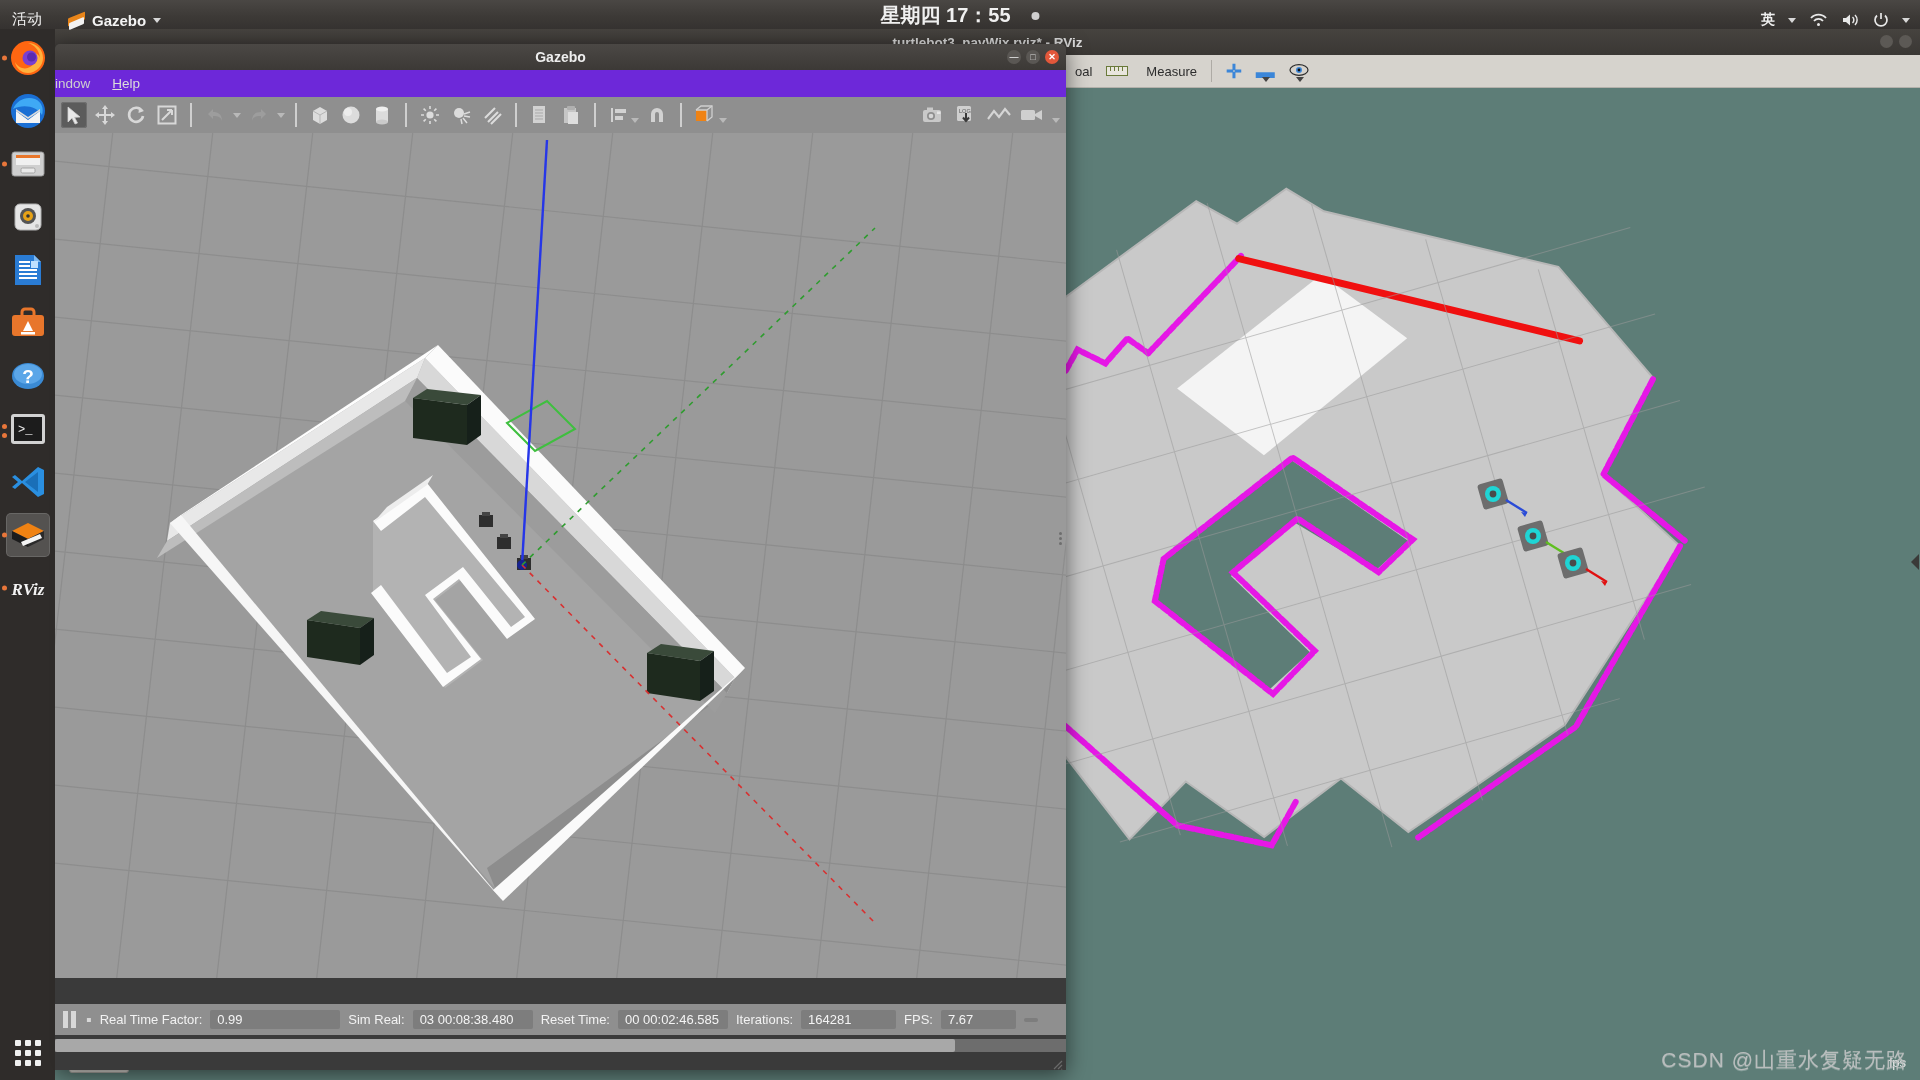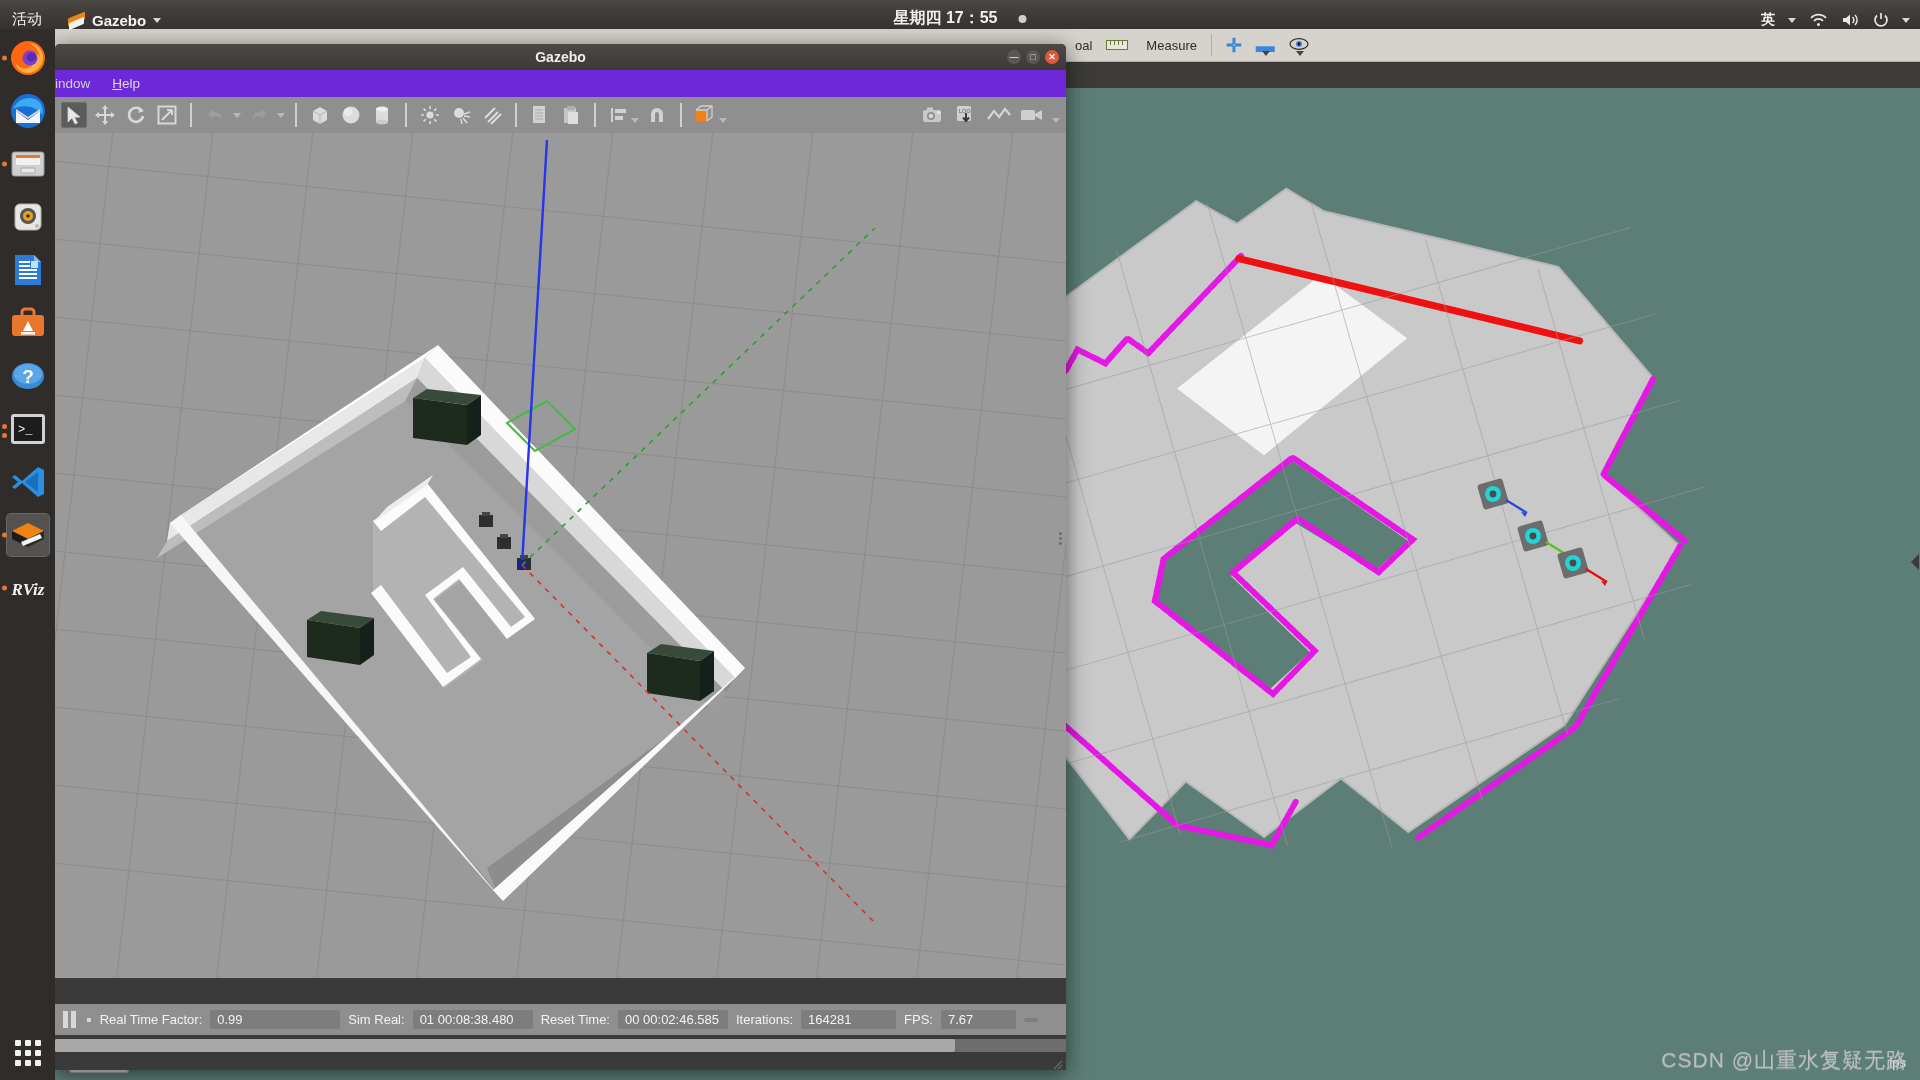--- a/index.html
+++ b/index.html
@@ -18,21 +18,21 @@
     color:#e8e8e8; font-size:15px;
   }
   .tb-activities { margin-left:12px; color:#f2f2f2; font-size:15px; }
   .tb-appmenu { display:flex; align-items:center; gap:7px; margin-left:26px; font-weight:bold; font-size:15px; color:#f4f4f4; }
   .gz-mini { width:17px; height:17px; position:relative; display:inline-block; }
   .gz-mini .top { position:absolute; left:0; top:3px; width:17px; height:8px;
      background:#e8851a; transform:skewY(-22deg); border-radius:1px; }
   .gz-mini .bot { position:absolute; left:1px; top:8px; width:15px; height:7px;
      background:#f2f2f2; transform:skewY(-22deg); border-radius:1px; }
   .caret-d { width:0;height:0;border-left:4px solid transparent;border-right:4px solid transparent;border-top:5px solid #d8d8d8; }
-  .tb-clock { position:absolute; left:50%; transform:translateX(-50%); display:flex; align-items:center; gap:21px; font-size:16px; color:#f0f0f0; font-weight:bold; }
+  .tb-clock { position:absolute; left:50%; transform:translateX(-50%); display:flex; align-items:center; gap:21px; font-size:20px; color:#f0f0f0; font-weight:bold; }
   .tb-clock .dot { width:8px;height:8px;border-radius:50%;background:#cfcfcf;display:inline-block; }
   .tb-right { position:absolute; right:10px; display:flex; align-items:center; gap:13px; }
   .tb-right .ime { color:#f0f0f0; font-weight:bold; font-size:14px; }
   .ico-sm { display:block; }
 
   
   #launcher {
     position:absolute; left:0; top:29px; width:55px; height:1051px;
     background:rgba(48,44,42,0.92); z-index:90;
     display:flex; flex-direction:column; align-items:center; padding-top:7px; gap:9px;
@@ -131,20 +131,27 @@
   }
   #gz-scrollbar .thumb { height:13px; width:900px; background:#a8a8a8; border-radius:2px; }
   #gz-resize { position:absolute; right:3px; bottom:2px; width:12px; height:12px; }
   #gz-side-handle { position:absolute; right:3px; top:47%; width:5px; height:26px; }
   #gz-side-handle i { display:block; width:3px; height:3px; background:#6e6e6e; margin:2px auto; border-radius:50%; }
 </style>
 </head>
 <body>
 
 <div id="rviz">
+  <div id="rviz-title">
+    <span>turtlebot3_navWjx.rviz* - RViz</span>
+    <div class="rv-btns">
+      <span></span>
+      <span></span>
+    </div>
+  </div>
 
   <div id="rviz-toolbar">
     <span style="color:#2d2d2d;">oal</span>
     <div class="rv-tool">
       <span class="ruler">
         <i style="left:3px"></i>
           <i style="left:7px"></i>
           <i style="left:11px"></i>
           <i style="left:15px"></i>
       </span>
@@ -515,21 +522,21 @@
 
   <div id="gz-status">
     <div class="pausebtn">
         <i></i>
         <i></i>
       </div>
     <span style="color:#d8d8d8;font-size:16px;line-height:1;">▪</span>
     <span class="st-label">Real Time Factor:</span>
     <span class="st-field" style="min-width:130px;">0.99</span>
     <span class="st-label">Sim Real:</span>
-    <span class="st-field" style="min-width:120px;">01 00:08:38.480</span>
+    <span class="st-field" style="min-width:120px;">03 00:08:38.480</span>
     <span class="st-label">Reset Time:</span>
     <span class="st-field" style="min-width:110px;">00 00:02:46.585</span>
     <span class="st-label">Iterations:</span>
     <span class="st-field" style="min-width:95px;">164281</span>
     <span class="st-label">FPS:</span>
     <span class="st-field" style="min-width:75px;">7.67</span>
     <span class="st-field" style="min-width:14px;padding:2px 4px;"></span>
   </div>
 
   <div id="gz-scrollbar">

